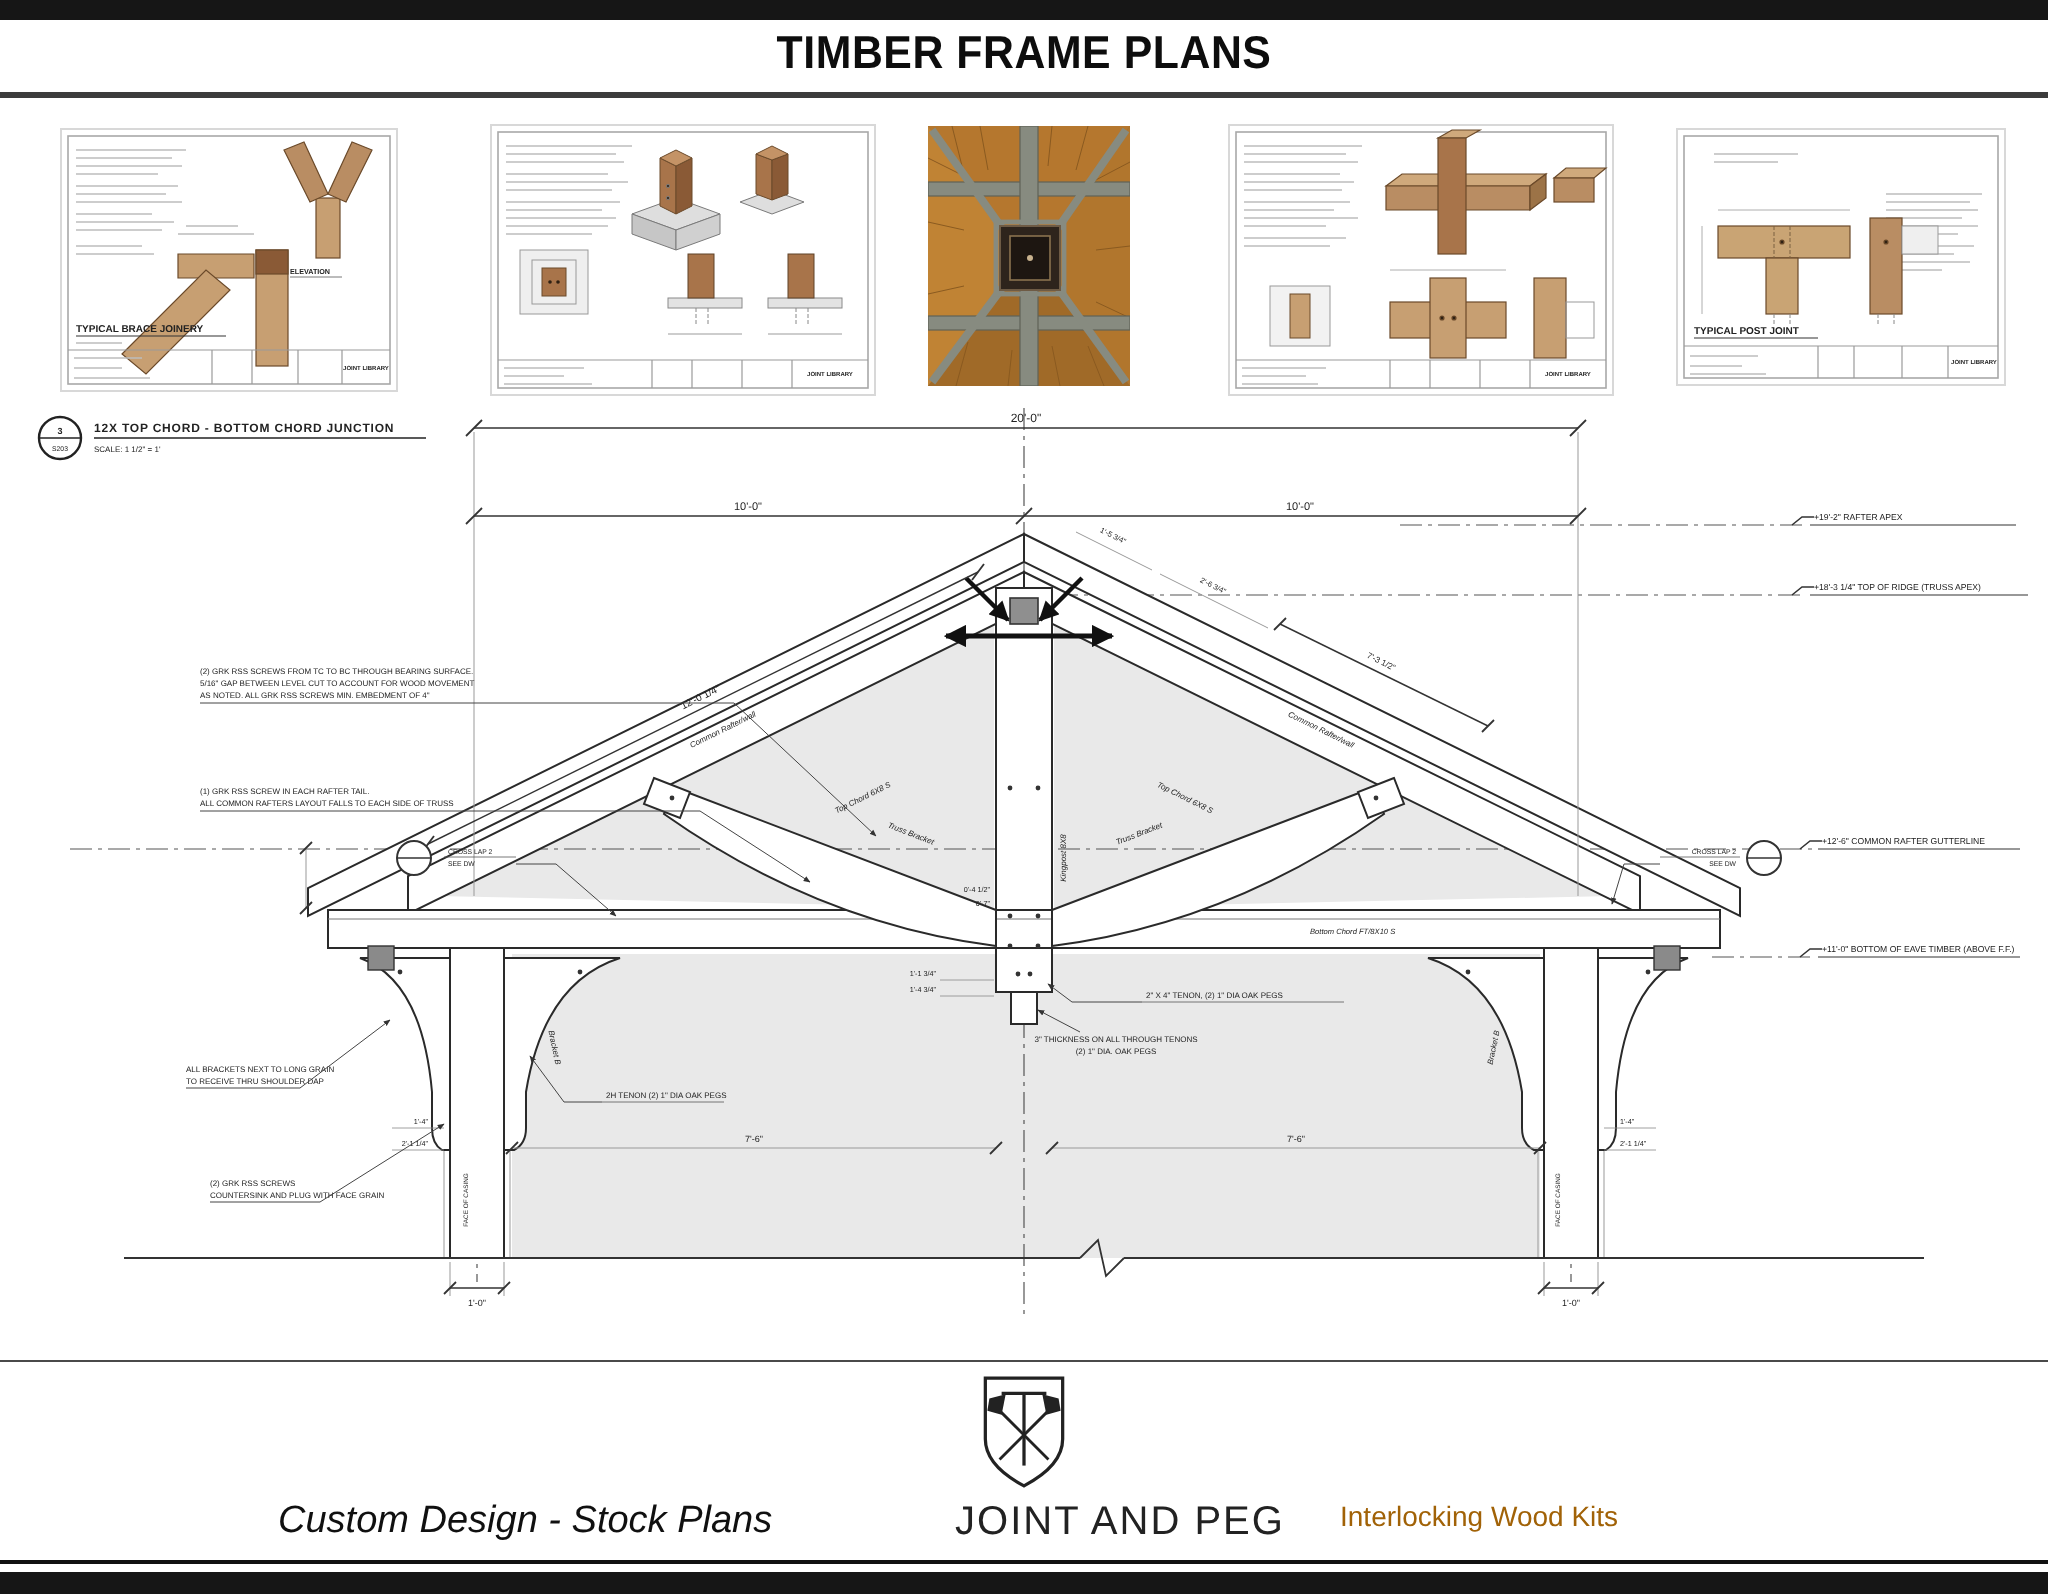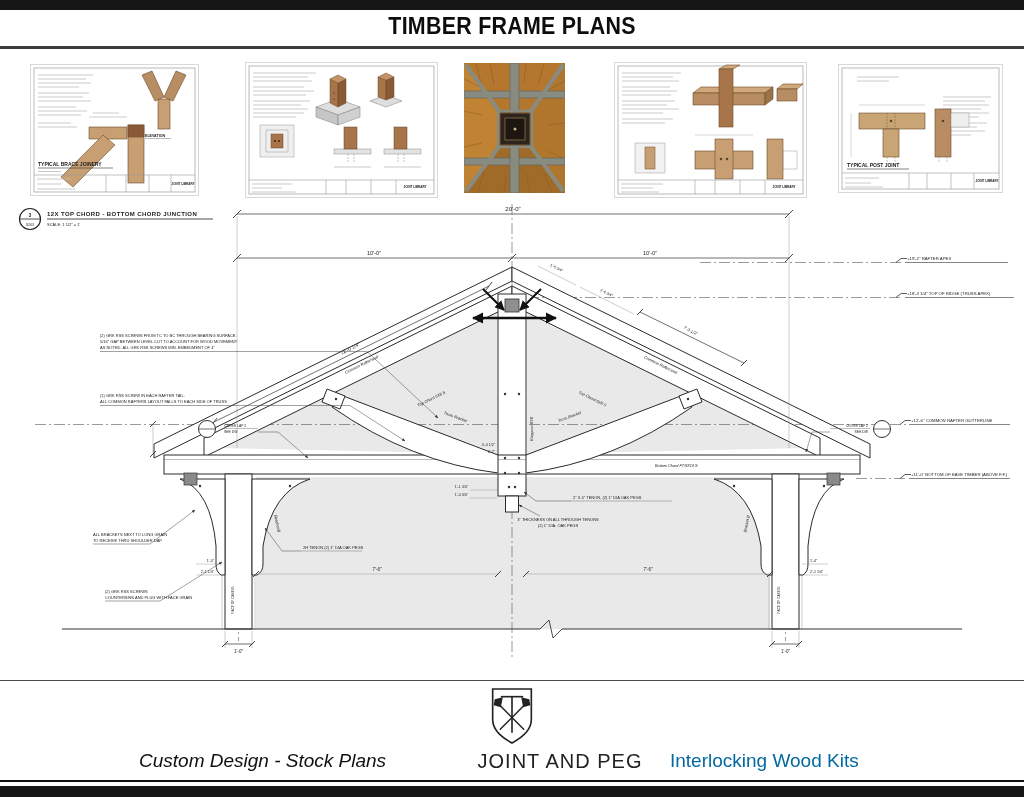--- a/index.html
+++ b/index.html
@@ -23,21 +23,21 @@
   .dash{stroke:#555;stroke-width:.6;fill:none;stroke-dasharray:11 3 2 3;}
   .tick{stroke:#333;stroke-width:.9;fill:none;}
   .leader{stroke:#444;stroke-width:.5;fill:none;}
   .tb-line{stroke:#9a9a9a;stroke-width:.6;}
   .txtbar{stroke:#bcbcbc;stroke-width:.8;}
   .footer-line{left:0;top:680px;width:1024px;height:1px;background:#4a4a4a;}
   .logo{left:487px;top:687px;width:50px;height:58px;}
   .brand{left:0;top:750px;width:1024px;text-align:center;font-size:20px;
          letter-spacing:1px;color:#222;margin-left:48px;}
   .footer-left{left:139px;top:750px;font-size:19px;color:#101010;font-style:italic;}
-  .footer-right{left:670px;top:750px;font-size:19px;color:#0369a1;}
+  .footer-right{left:670px;top:750px;font-size:14px;color:#a16207;}
   .footer-rule{left:0;top:780px;width:1024px;height:2px;background:#111;}
   .bar-bottom{left:0;top:786px;width:1024px;height:11px;background:#161616;}
 </style>
 </head>
 <body>
 
 <div class="abs bar-top"></div>
 <div class="abs header-title">TIMBER FRAME PLANS</div>
 <div class="abs header-rule"></div>
 

